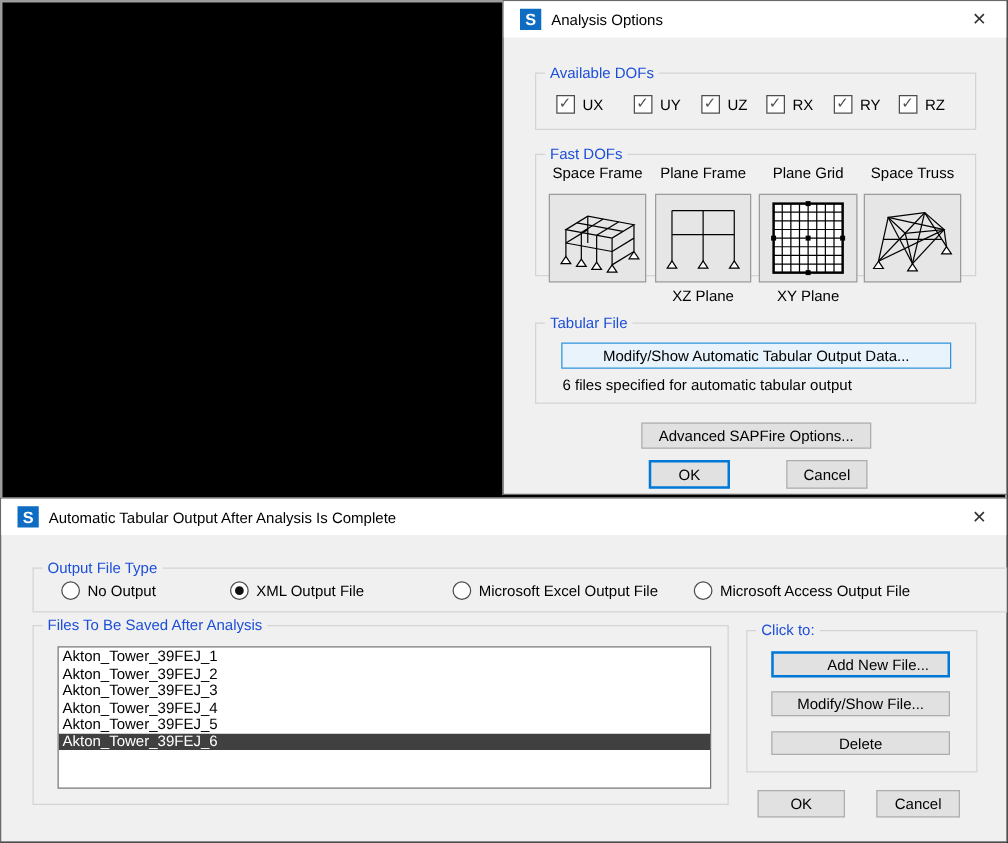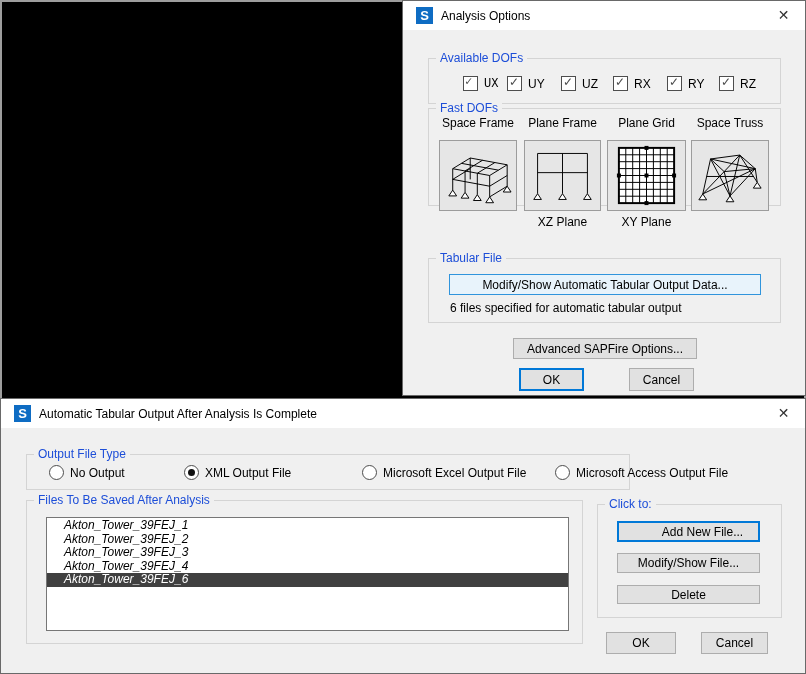--- a/index.html
+++ b/index.html
@@ -47,38 +47,38 @@
     position:absolute; top:31px; height:71px; background:#e6e6e6;
     border:1px solid #9c9c9c; box-sizing:border-box; padding:3px;
   }
   .fastbtn .inner { width:100%; height:100%; background:#c3c3c3; box-sizing:border-box; }
   .fastbtn svg { display:block; width:100%; height:100%; }
   .note { position:absolute; font-size:12px; color:#000; white-space:nowrap; }
   .listbox {
     position:absolute; background:#fff; border:1px solid #767676;
     box-sizing:border-box; overflow:hidden; padding-top:1px;
   }
-  .list-item { height:13.5px; line-height:13.5px; font-size:12px; padding-left:17px; color:#000; white-space:nowrap;font-style:italic; }
+  .list-item { height:13.5px; line-height:13.5px; font-size:12px; padding-left:3px; color:#000; white-space:nowrap; }
   .list-item.on { background:#404040; color:#fff; }
 </style>
 </head>
 <body>
 
 <div class="canvas">
 
   <div class="dialog" style="left:402px; top:0; width:404px; height:396px;">
     <div class="titlebar">
       <div class="logo">S</div>
       <div class="title">Analysis Options</div>
       <div class="close">✕</div>
     </div>
 
     <div class="group" style="left:25px; top:57px; width:353px; height:46px;">
       <div class="group-label">Available DOFs</div>
-      <label class="cb-item" style="left:34px; top:17px;font-family:Liberation Mono, monospace;">
+      <label class="cb-item" style="left:16px; top:17px;">
         <span class="checkbox on"></span>
         <span class="cb-label">UX</span>
       </label>
       <label class="cb-item" style="left:78px; top:17px;">
         <span class="checkbox on"></span>
         <span class="cb-label">UY</span>
       </label>
       <label class="cb-item" style="left:132px; top:17px;">
         <span class="checkbox on"></span>
         <span class="cb-label">UZ</span>
@@ -90,21 +90,21 @@
       <label class="cb-item" style="left:238px; top:17px;">
         <span class="checkbox on"></span>
         <span class="cb-label">RY</span>
       </label>
       <label class="cb-item" style="left:290px; top:17px;">
         <span class="checkbox on"></span>
         <span class="cb-label">RZ</span>
       </label>
     </div>
 
-    <div class="group" style="left:25px; top:107px; width:353px; height:98px;">
+    <div class="group" style="left:25px; top:122px; width:353px; height:98px;">
       <div class="group-label">Fast DOFs</div>
 
       <div class="caption" style="left:2px; width:94px;">Space Frame</div>
       <div class="caption" style="left:90px; width:87px;">Plane Frame</div>
       <div class="caption" style="left:173px; width:89px;">Plane Grid</div>
       <div class="caption" style="left:257px; width:88px;">Space Truss</div>
 
       <button class="fastbtn" style="left:10px; width:78px;">
         <span class="inner">
           <svg viewBox="0 0 72 62" fill="none" stroke="#000" stroke-width="1">
@@ -211,21 +211,21 @@
     <button class="btn" style="left:226px; top:367px; width:65px; height:23px;">Cancel</button>
   </div>
 
   <div class="dialog" style="left:0; top:398px; width:806px; height:276px;">
     <div class="titlebar">
       <div class="logo">S</div>
       <div class="title">Automatic Tabular Output After Analysis Is Complete</div>
       <div class="close">✕</div>
     </div>
 
-    <div class="group" style="left:25px; top:55px; width:604px; height:36px;">
+    <div class="group" style="left:25px; top:55px; width:780px; height:36px;">
       <div class="group-label">Output File Type</div>
       <label class="radio-item" style="left:22px; top:10px;">
         <span class="radio"></span>
         <span class="rlabel">No Output</span>
       </label>
       <label class="radio-item" style="left:157px; top:10px;">
         <span class="radio on"></span>
         <span class="rlabel">XML Output File</span>
       </label>
       <label class="radio-item" style="left:335px; top:10px;">
@@ -238,20 +238,21 @@
       </label>
     </div>
 
     <div class="group" style="left:25px; top:101px; width:557px; height:144px;">
       <div class="group-label">Files To Be Saved After Analysis</div>
       <div class="listbox" style="left:19px; top:16px; width:523px; height:114px;">
         <div class="list-item">Akton_Tower_39FEJ_1</div>
         <div class="list-item">Akton_Tower_39FEJ_2</div>
         <div class="list-item">Akton_Tower_39FEJ_3</div>
         <div class="list-item">Akton_Tower_39FEJ_4</div>
+        <div class="list-item">Akton_Tower_39FEJ_5</div>
         <div class="list-item on">Akton_Tower_39FEJ_6</div>
       </div>
     </div>
 
     <div class="group" style="left:596px; top:105px; width:185px; height:114px;">
       <div class="group-label">Click to:</div>
       <button class="btn default" style="left:19px; top:16px; width:143px; height:21px;padding-left:28px;">Add New File...</button>
       <button class="btn" style="left:19px; top:48px; width:143px; height:20px;">Modify/Show File...</button>
       <button class="btn" style="left:19px; top:80px; width:143px; height:19px;">Delete</button>
     </div>

